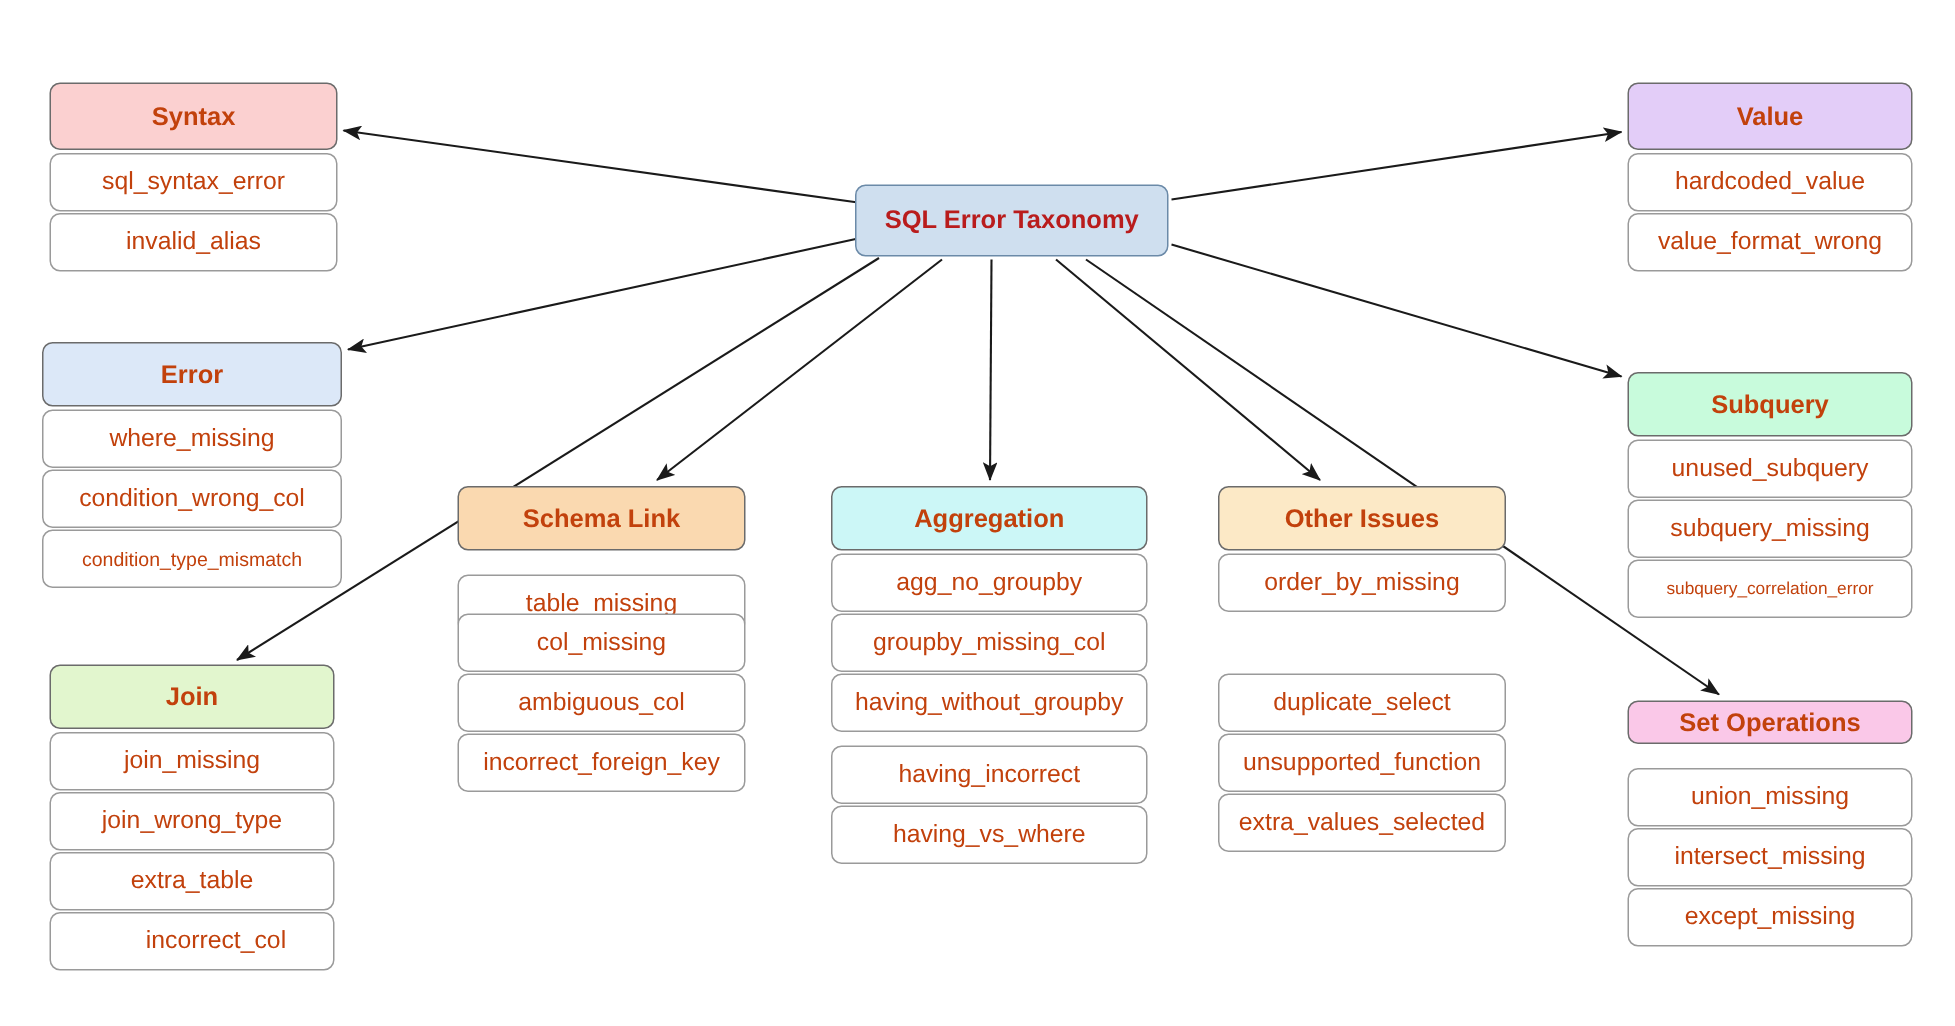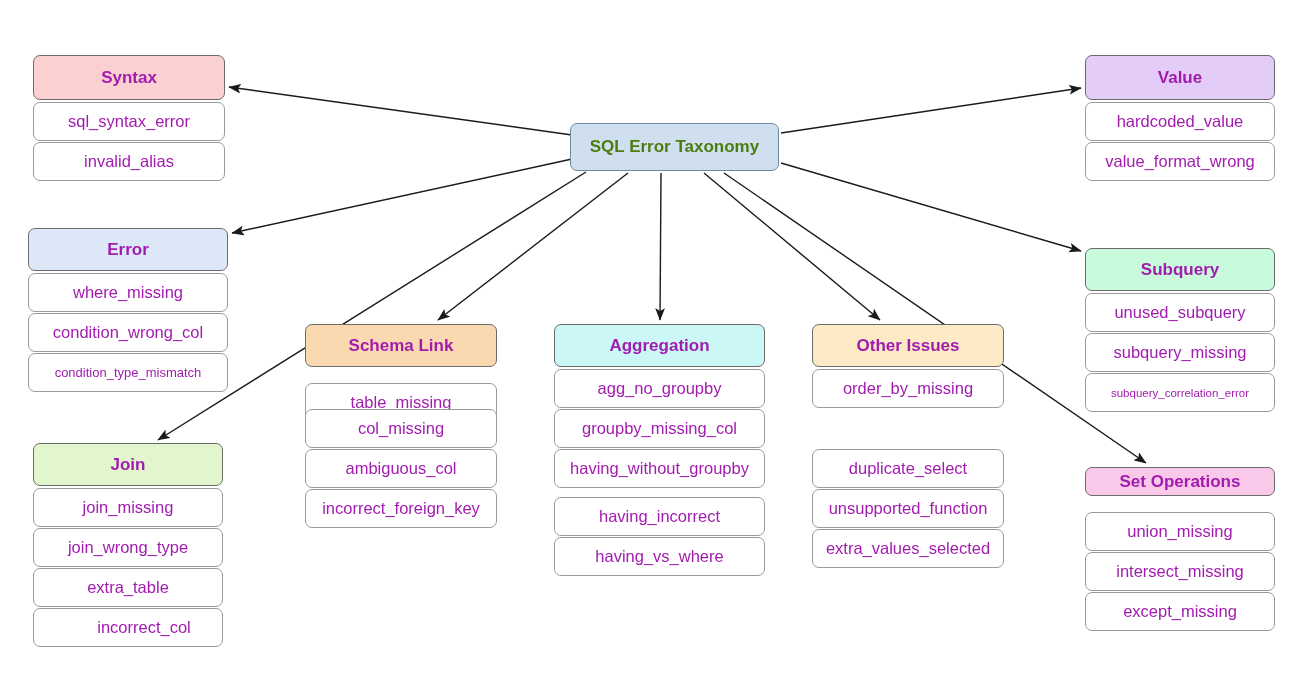--- a/index.html
+++ b/index.html
@@ -30,21 +30,21 @@
   }
   .node {
     box-sizing: border-box;
     border: 1px solid #9a9a9a;
     border-radius: 7px;
     background: #ffffff;
     display: flex;
     align-items: center;
     justify-content: center;
     text-align: center;
-    color: #a21caf;
+    color: #c2410c;
     white-space: nowrap;
     overflow: hidden;
   }
   .node.header {
     font-weight: bold;
     font-size: 17px;
     border-color: #6b6b6b;
   }
   .node.leaf {
     font-size: 16.5px;
@@ -59,21 +59,21 @@
   .root {
     position: absolute;
     box-sizing: border-box;
     border: 1px solid #6b8aa8;
     border-radius: 7px;
     display: flex;
     align-items: center;
     justify-content: center;
     font-weight: bold;
     font-size: 17px;
-    color: #4d7c0f;
+    color: #b91c1c;
     white-space: nowrap;
     z-index: 3;
   }
 </style>
 </head>
 <body>
 
 <div id="canvas">
 
   <svg id="edges" viewBox="0 0 1303 684" width="1303" height="684">

